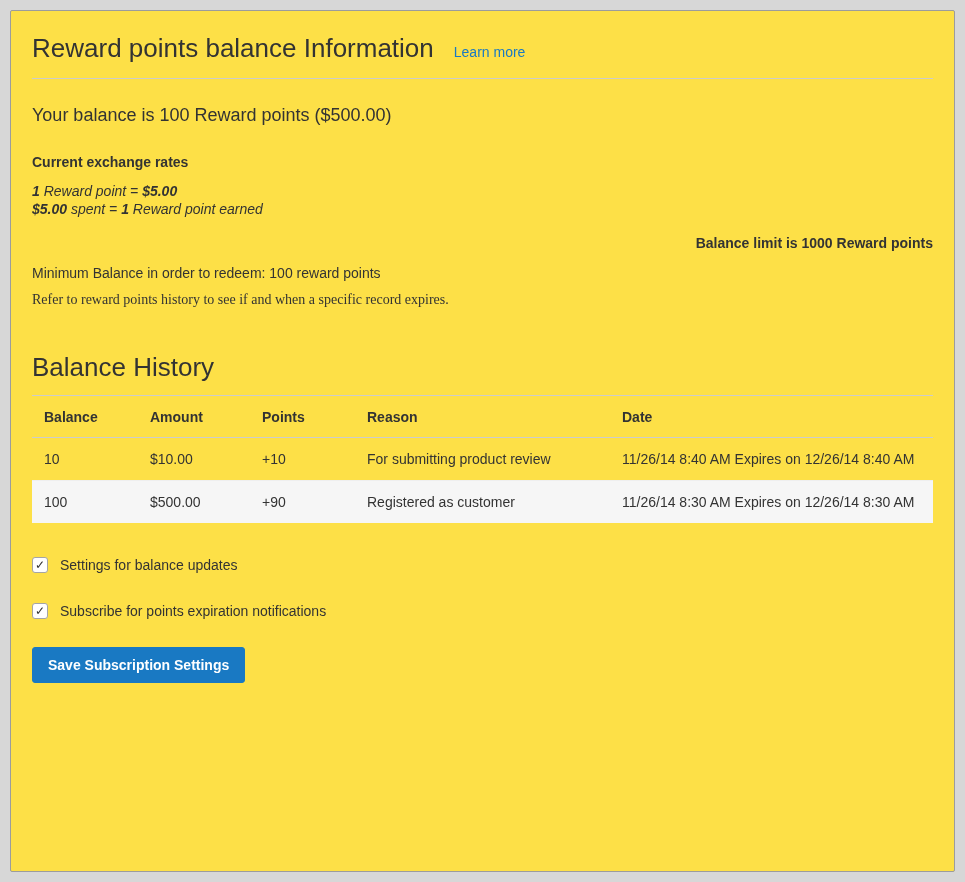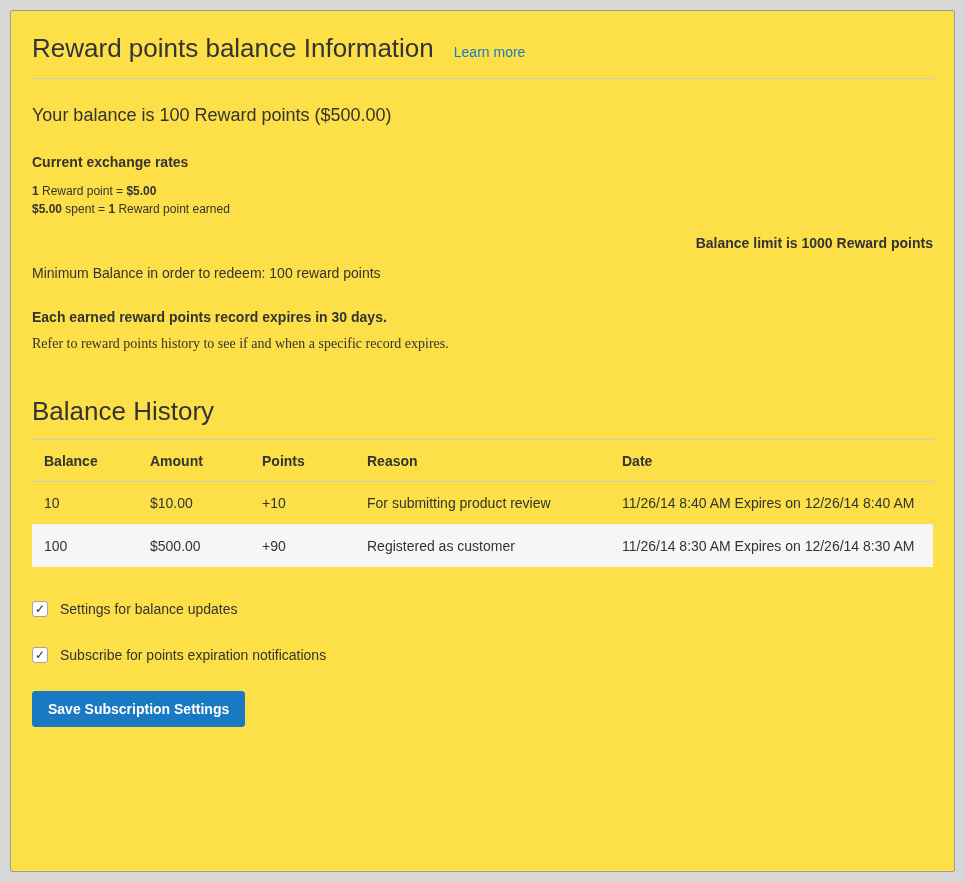--- a/index.html
+++ b/index.html
@@ -44,22 +44,23 @@
     font-weight: 400;
     color: #333;
   }
   
   .rates-heading {
     margin-top: 28px;
     font-size: 14px;
     font-weight: 700;
   }
   .rate-line {
-    font-size: 12px;
+    font-size: 14px;
     line-height: 18px;
+    font-style: italic;
   }
   .rate-line.first { margin-top: 12px; }
   .rate-line b { font-weight: 700; }
   .limit-bold {
     margin-top: 17px;
     font-size: 14px;
     font-weight: 700;
     text-align: right;
   }
   .limit-note {
@@ -161,21 +162,20 @@
 
   <div class="balance-summary">Your balance is 100 Reward points ($500.00)</div>
 
   <div class="rates-heading">Current exchange rates</div>
   <div class="rate-line first"><b>1</b><span> Reward point = </span><b>$5.00</b></div>
   <div class="rate-line"><b>$5.00</b><span> spent = </span><b>1</b><span> Reward point earned</span></div>
 
   <div class="limit-bold">Balance limit is 1000 Reward points</div>
   <div class="limit-note">Minimum Balance in order to redeem: 100 reward points</div>
 
-  <div class="expiry-bold">Each earned reward points record expires in 30 days.</div>
   <div class="expiry-note">Refer to reward points history to see if and when a specific record expires.</div>
 
   <h2 class="section-heading history-heading">Balance History</h2>
 
   <table class="history-table">
     <thead>
       <tr>
         <th class="col-balance">Balance</th>
         <th class="col-amount">Amount</th>
         <th class="col-points">Points</th>

